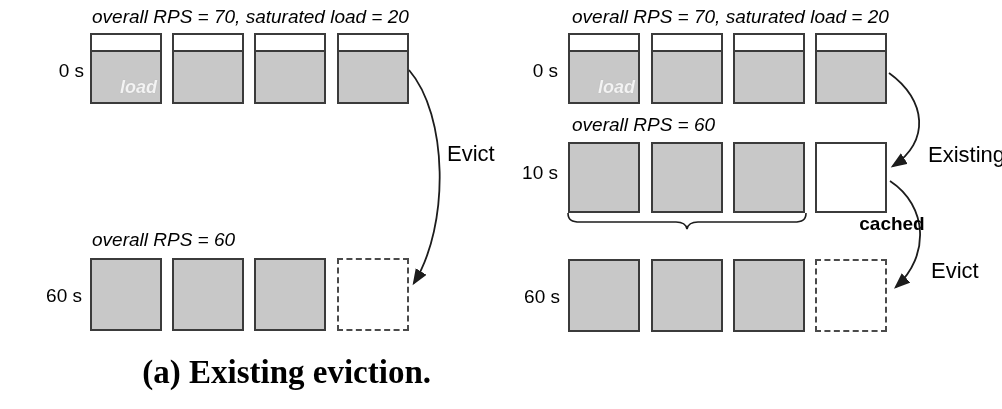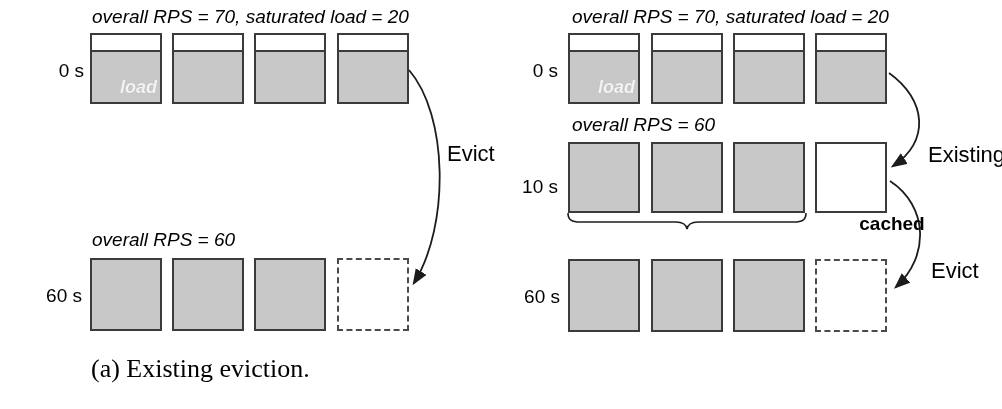--- a/index.html
+++ b/index.html
@@ -15,22 +15,22 @@
     position:relative;width:1002px;height:399px;background:#ffffff;
     font-family:"Liberation Sans",sans-serif;overflow:hidden;
   }
   .abs{position:absolute;}
   .lbl{color:var(--ink);white-space:nowrap;}
   .italic{font-style:italic;font-size:19px;}
   .time{font-size:19px;text-align:right;width:60px;}
   .annot{font-size:22px;margin-top:20px;}
   .bold-lbl{font-weight:bold;font-size:19px;text-align:center;}
   .caption{
-    font-family:"Liberation Serif",serif;font-weight:normal;font-size:26px;
-    width:340px;text-align:left;color:var(--ink);
+    font-family:"Liberation Serif",serif;font-weight:bold;font-size:33px;
+    width:340px;text-align:right;color:var(--ink);
   }
   .box{
     position:absolute;width:72px;height:71px;box-sizing:border-box;
     border:2px solid var(--box-border);background:var(--box-fill);
   }
   .box .strip{
     height:15px;background:#ffffff;border-bottom:2px solid var(--box-border);
   }
   .box.plain{background:var(--box-fill);}
   .box.white{background:#ffffff;}
@@ -111,21 +111,21 @@
   </div>
   <div class="box" style="left:733px;top:33px">
     <div class="strip"></div>
   </div>
   <div class="box" style="left:815px;top:33px">
     <div class="strip"></div>
   </div>
 
   <div class="abs lbl italic" style="left:572px;top:114px">overall RPS = 60</div>
 
-  <div class="abs lbl time" style="left:498px;top:176px">10 s</div>
+  <div class="abs lbl time" style="left:498px;top:162px">10 s</div>
 
   <div class="box plain" style="left:568px;top:142px"></div>
   <div class="box plain" style="left:651px;top:142px"></div>
   <div class="box plain" style="left:733px;top:142px"></div>
   <div class="box white" style="left:815px;top:142px"></div>
 
   <div class="abs lbl bold-lbl" style="left:855px;top:213px;width:74px">cached</div>
 
   <div class="abs lbl annot" style="left:928px;top:122px">Existing</div>
   <div class="abs lbl annot" style="left:931px;top:238px">Evict</div>

